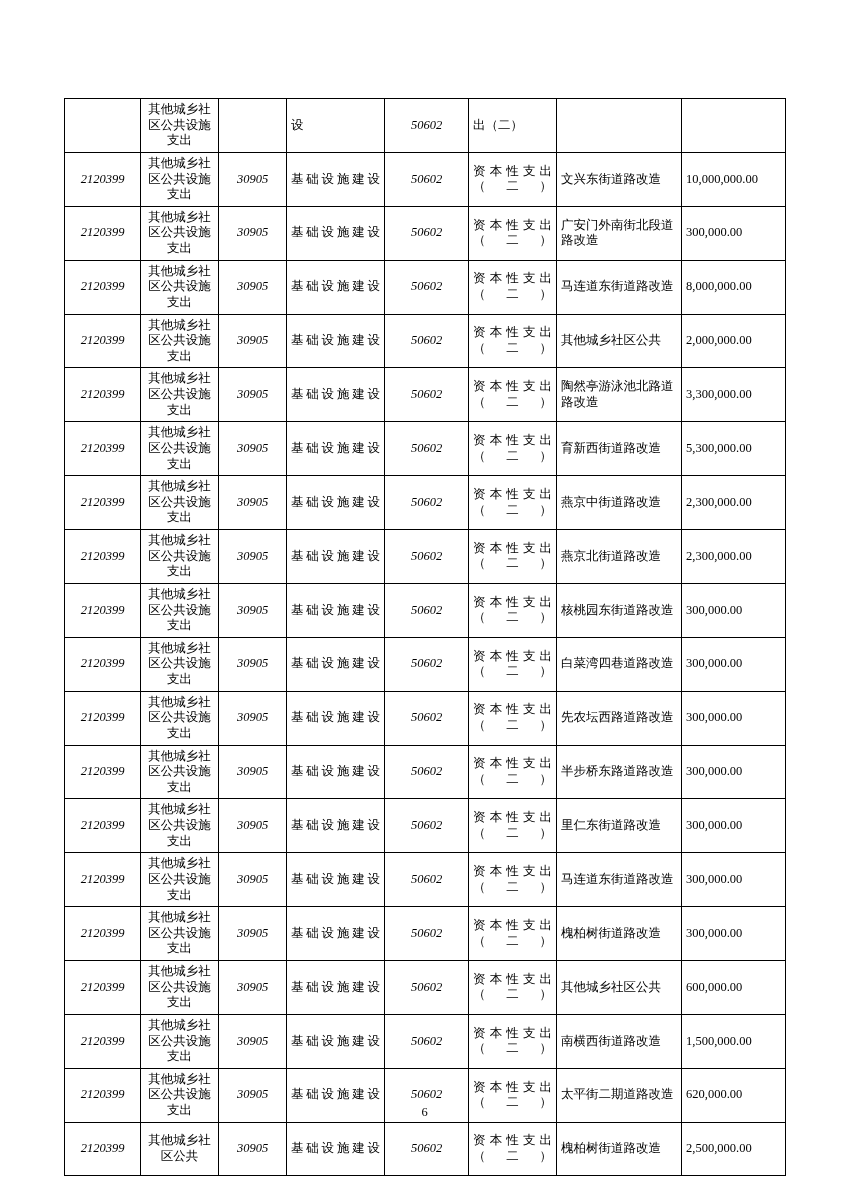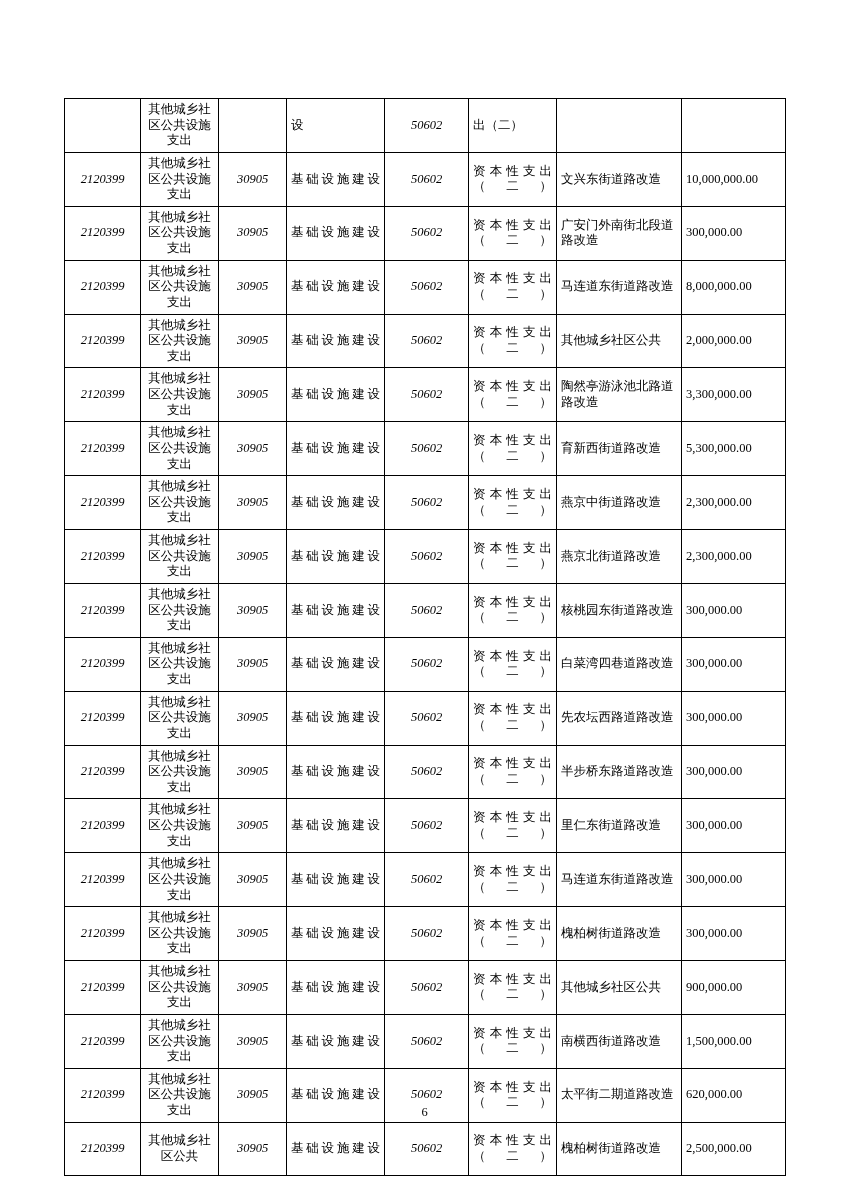--- a/index.html
+++ b/index.html
@@ -257,21 +257,21 @@
             <td class="num">300,000.00</td>
           </tr>
           <tr class="row-tall">
             <td class="code">2120399</td>
             <td class="name">其他城乡社区公共设施支出</td>
             <td class="code">30905</td>
             <td class="just">基础设施建设</td>
             <td class="code">50602</td>
             <td class="just">资本性支出（二）</td>
             <td class="item">其他城乡社区公共</td>
-            <td class="num">900,000.00</td>
+            <td class="num">600,000.00</td>
           </tr>
           <tr class="row-tall">
             <td class="code">2120399</td>
             <td class="name">其他城乡社区公共设施支出</td>
             <td class="code">30905</td>
             <td class="just">基础设施建设</td>
             <td class="code">50602</td>
             <td class="just">资本性支出（二）</td>
             <td class="item">南横西街道路改造</td>
             <td class="num">1,500,000.00</td>

